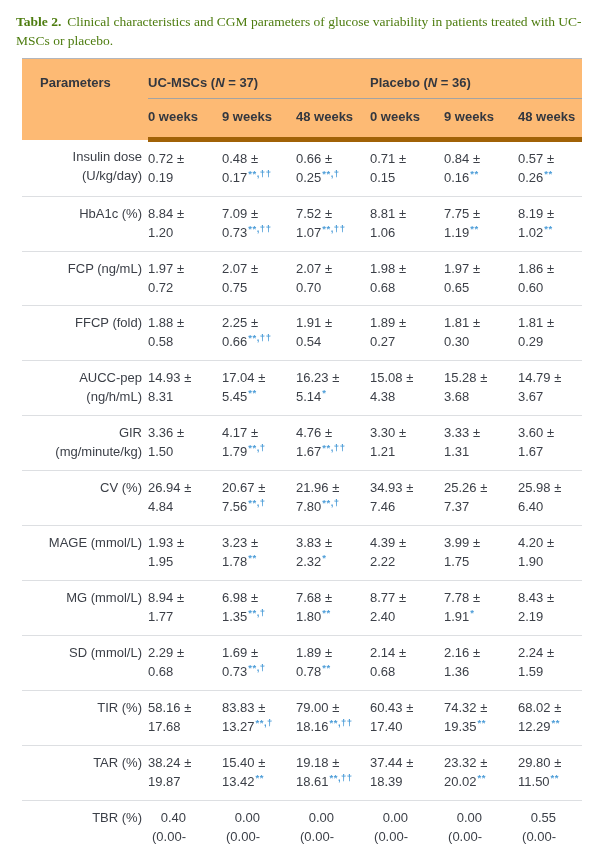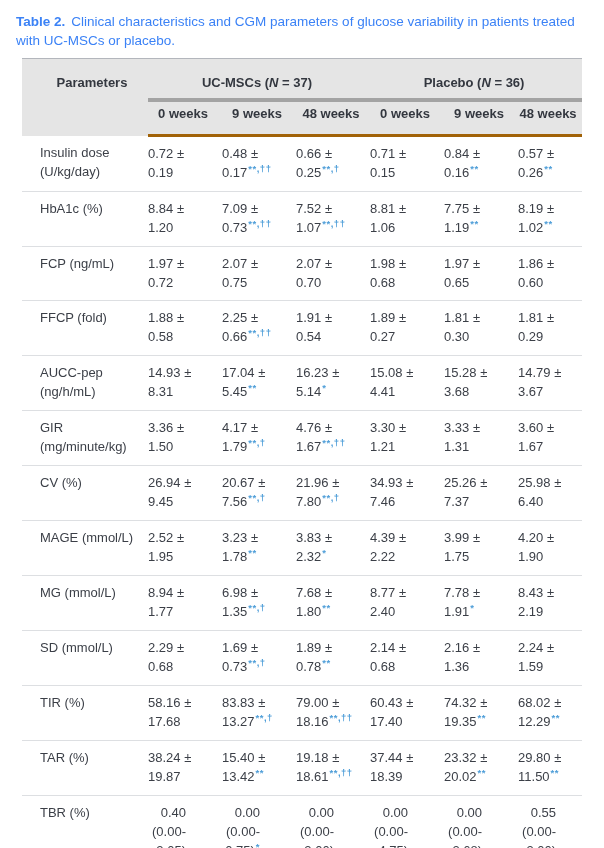--- a/index.html
+++ b/index.html
@@ -4,43 +4,43 @@
 <style>
   html,body{margin:0;padding:0;background:#ffffff;}
   body{
     width:604px;height:848px;overflow:hidden;
     font-family:"Liberation Sans",sans-serif;
     color:#3b3f47;
     -webkit-font-smoothing:antialiased;
   }
   .caption{
     margin:12px 16px 8px 16px;
-    font-size:13.5px;line-height:19px;color:#3b82f6;
+    font-size:13.5px;line-height:19px;color:#4d7c0f;font-family:Liberation Serif, serif;
   }
   .caption b{font-weight:700;margin-right:6px;}
   table.params{
     margin:0 22px;width:560px;
     border-collapse:collapse;table-layout:fixed;
     font-size:13px;line-height:19px;
     border-top:1px solid #b3b6bc;
     border-bottom:1px solid #c9ccd1;
   }
   thead th{
-    background:#e5e5e5;text-align:center;font-weight:700;
+    background:#fdba74;text-align:left;font-weight:700;
     padding:0;vertical-align:top;font-size:13px;color:#33373f;
   }
   th.corner{padding:14px 4px 6px 18px;}
-  th.group{padding:14px 4px 6px 0;border-bottom:4px solid #a3a3a3;}
+  th.group{padding:14px 4px 6px 0;border-bottom:1px solid #a3a3a3;}
   th.group i{font-style:italic;font-weight:700;}
-  tr.subhead th{padding:2px 4px 11px 0;border-bottom:3px solid #a16207;}
+  tr.subhead th{padding:8px 4px 11px 0;border-bottom:5px solid #a16207;}
   tbody td{
     padding:7px 2px 8px 0;vertical-align:top;color:#3b3f47;
   }
   tbody tr + tr td{border-top:1px solid #dddfe2;}
-  td.param{padding-left:18px;padding-right:6px;}
+  td.param{padding-left:18px;padding-right:6px;text-align:right;}
   .ln{white-space:nowrap;}
   .sig{
     color:#4d9dd8;font-size:9.5px;font-weight:700;
     position:relative;top:-5px;margin-left:1px;letter-spacing:0.5px;
   }
   .right-box{width:38px;text-align:right;}
 </style>
 </head>
 <body>
 
@@ -246,21 +246,21 @@
         </td>
         <td>
           <div>
             <div class="ln">16.23 ±</div>
             <div class="ln">5.14<span class="sig">*</span></div>
           </div>
         </td>
         <td>
           <div>
             <div class="ln">15.08 ±</div>
-            <div class="ln">4.41</div>
+            <div class="ln">4.38</div>
           </div>
         </td>
         <td>
           <div>
             <div class="ln">15.28 ±</div>
             <div class="ln">3.68</div>
           </div>
         </td>
         <td>
           <div>
@@ -306,21 +306,21 @@
             <div class="ln">3.60 ±</div>
             <div class="ln">1.67</div>
           </div>
         </td>
       </tr>
       <tr>
         <td class="param">CV (%)</td>
         <td>
           <div>
             <div class="ln">26.94 ±</div>
-            <div class="ln">9.45</div>
+            <div class="ln">4.84</div>
           </div>
         </td>
         <td>
           <div>
             <div class="ln">20.67 ±</div>
             <div class="ln">7.56<span class="sig">**,†</span></div>
           </div>
         </td>
         <td>
           <div>
@@ -344,21 +344,21 @@
           <div>
             <div class="ln">25.98 ±</div>
             <div class="ln">6.40</div>
           </div>
         </td>
       </tr>
       <tr>
         <td class="param">MAGE (mmol/L)</td>
         <td>
           <div>
-            <div class="ln">2.52 ±</div>
+            <div class="ln">1.93 ±</div>
             <div class="ln">1.95</div>
           </div>
         </td>
         <td>
           <div>
             <div class="ln">3.23 ±</div>
             <div class="ln">1.78<span class="sig">**</span></div>
           </div>
         </td>
         <td>

